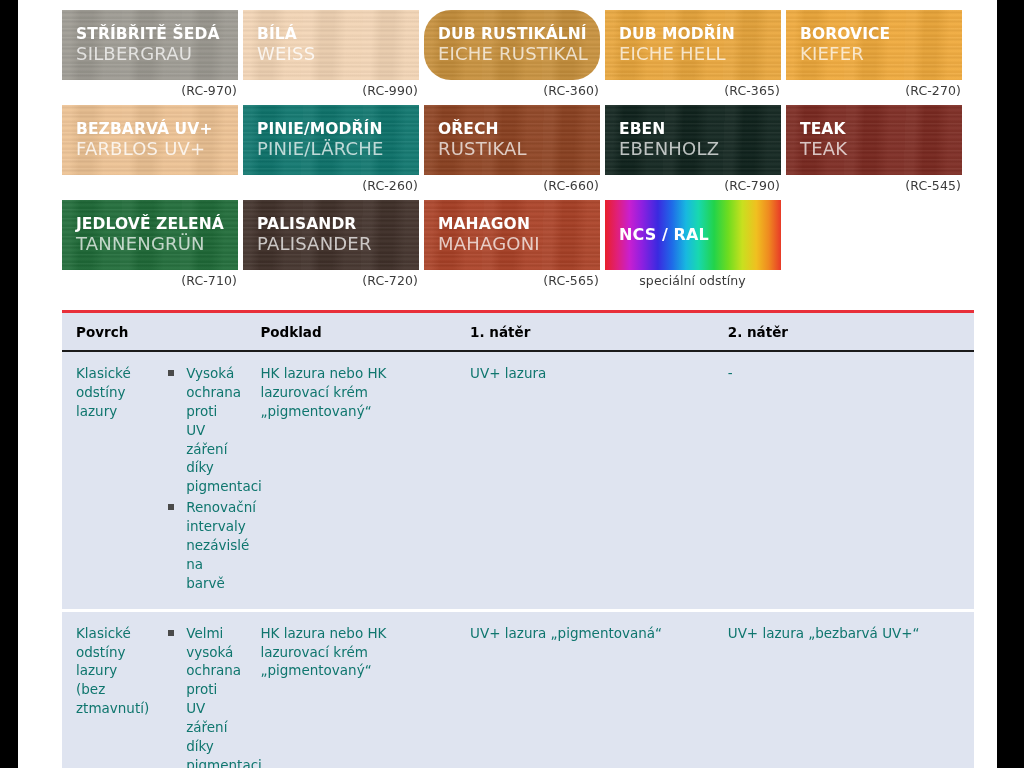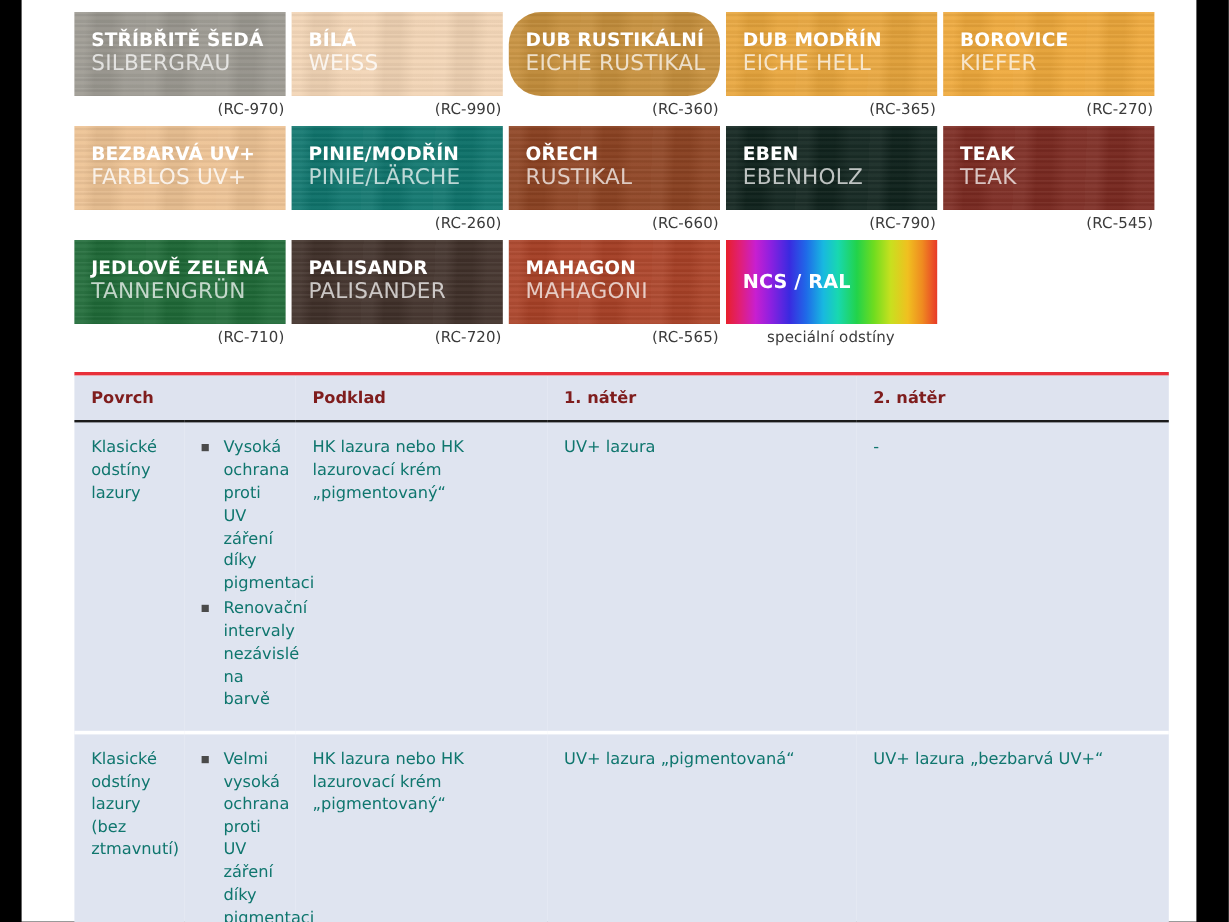--- a/index.html
+++ b/index.html
@@ -76,21 +76,21 @@
   }
   .ncs .sw-cz{font-size:16px;}
 
   
   #table-wrap{position:absolute;left:44px;top:310px;width:912px;}
   .top-rule{height:3px;background:#e8303a;}
   table{border-collapse:collapse;width:100%;table-layout:fixed;}
   thead th{
     background:#dee3ef;
     text-align:left;
-    font-weight:bold;font-size:13.5px;color:#7f1d1d;
+    font-weight:bold;font-size:13.5px;color:#000000;
     padding:11px 0 10px 14px;
     border-bottom:2px solid #1b1b1b;
   }
   tbody td{
     background:#dfe4f0;
     vertical-align:top;
     font-size:13.5px;color:#0f766e;
     padding:12px 10px 14px 14px;
     line-height:1.40;
     border-bottom:3px solid #ffffff;

